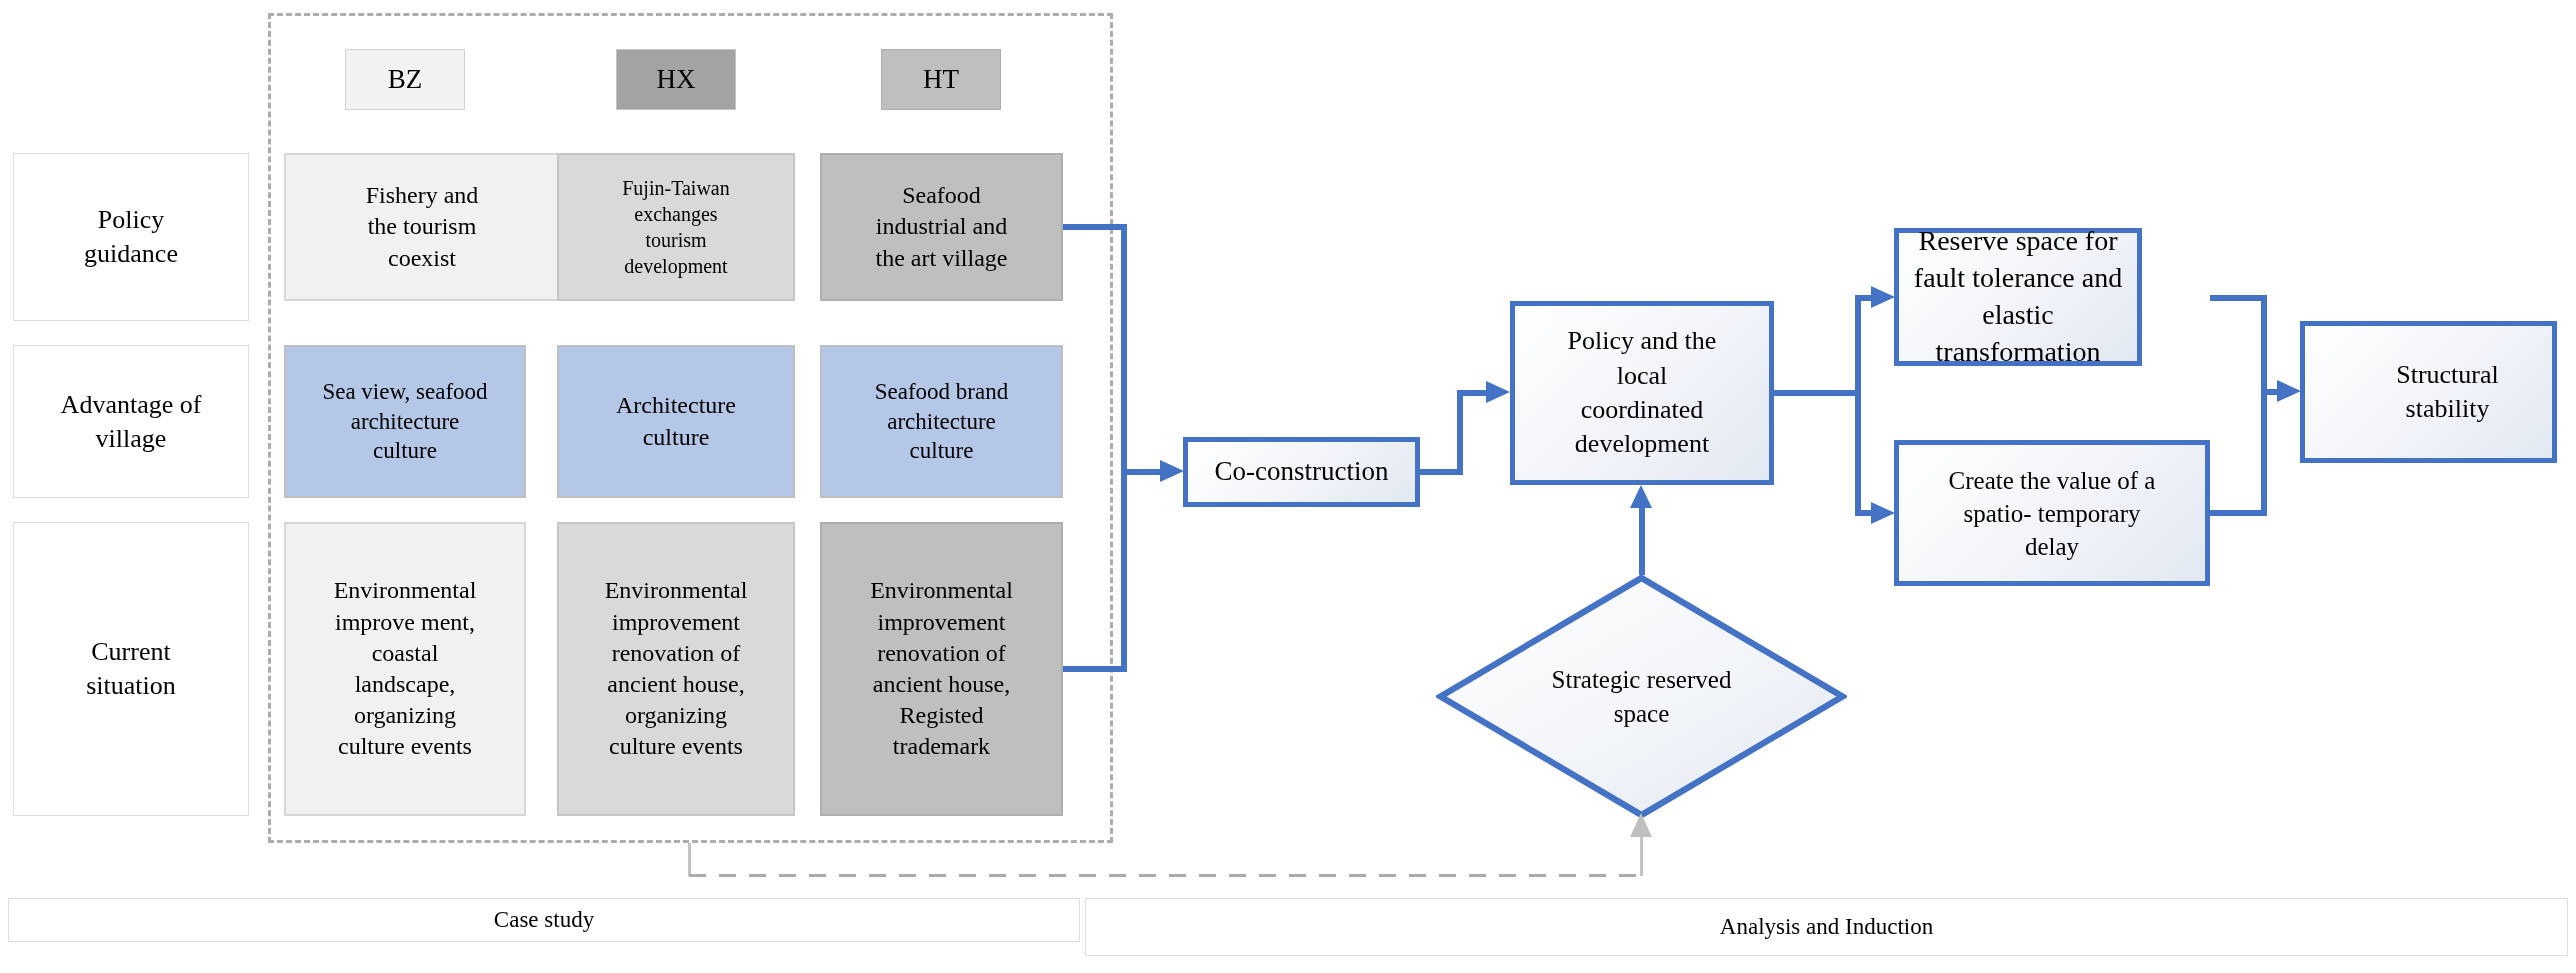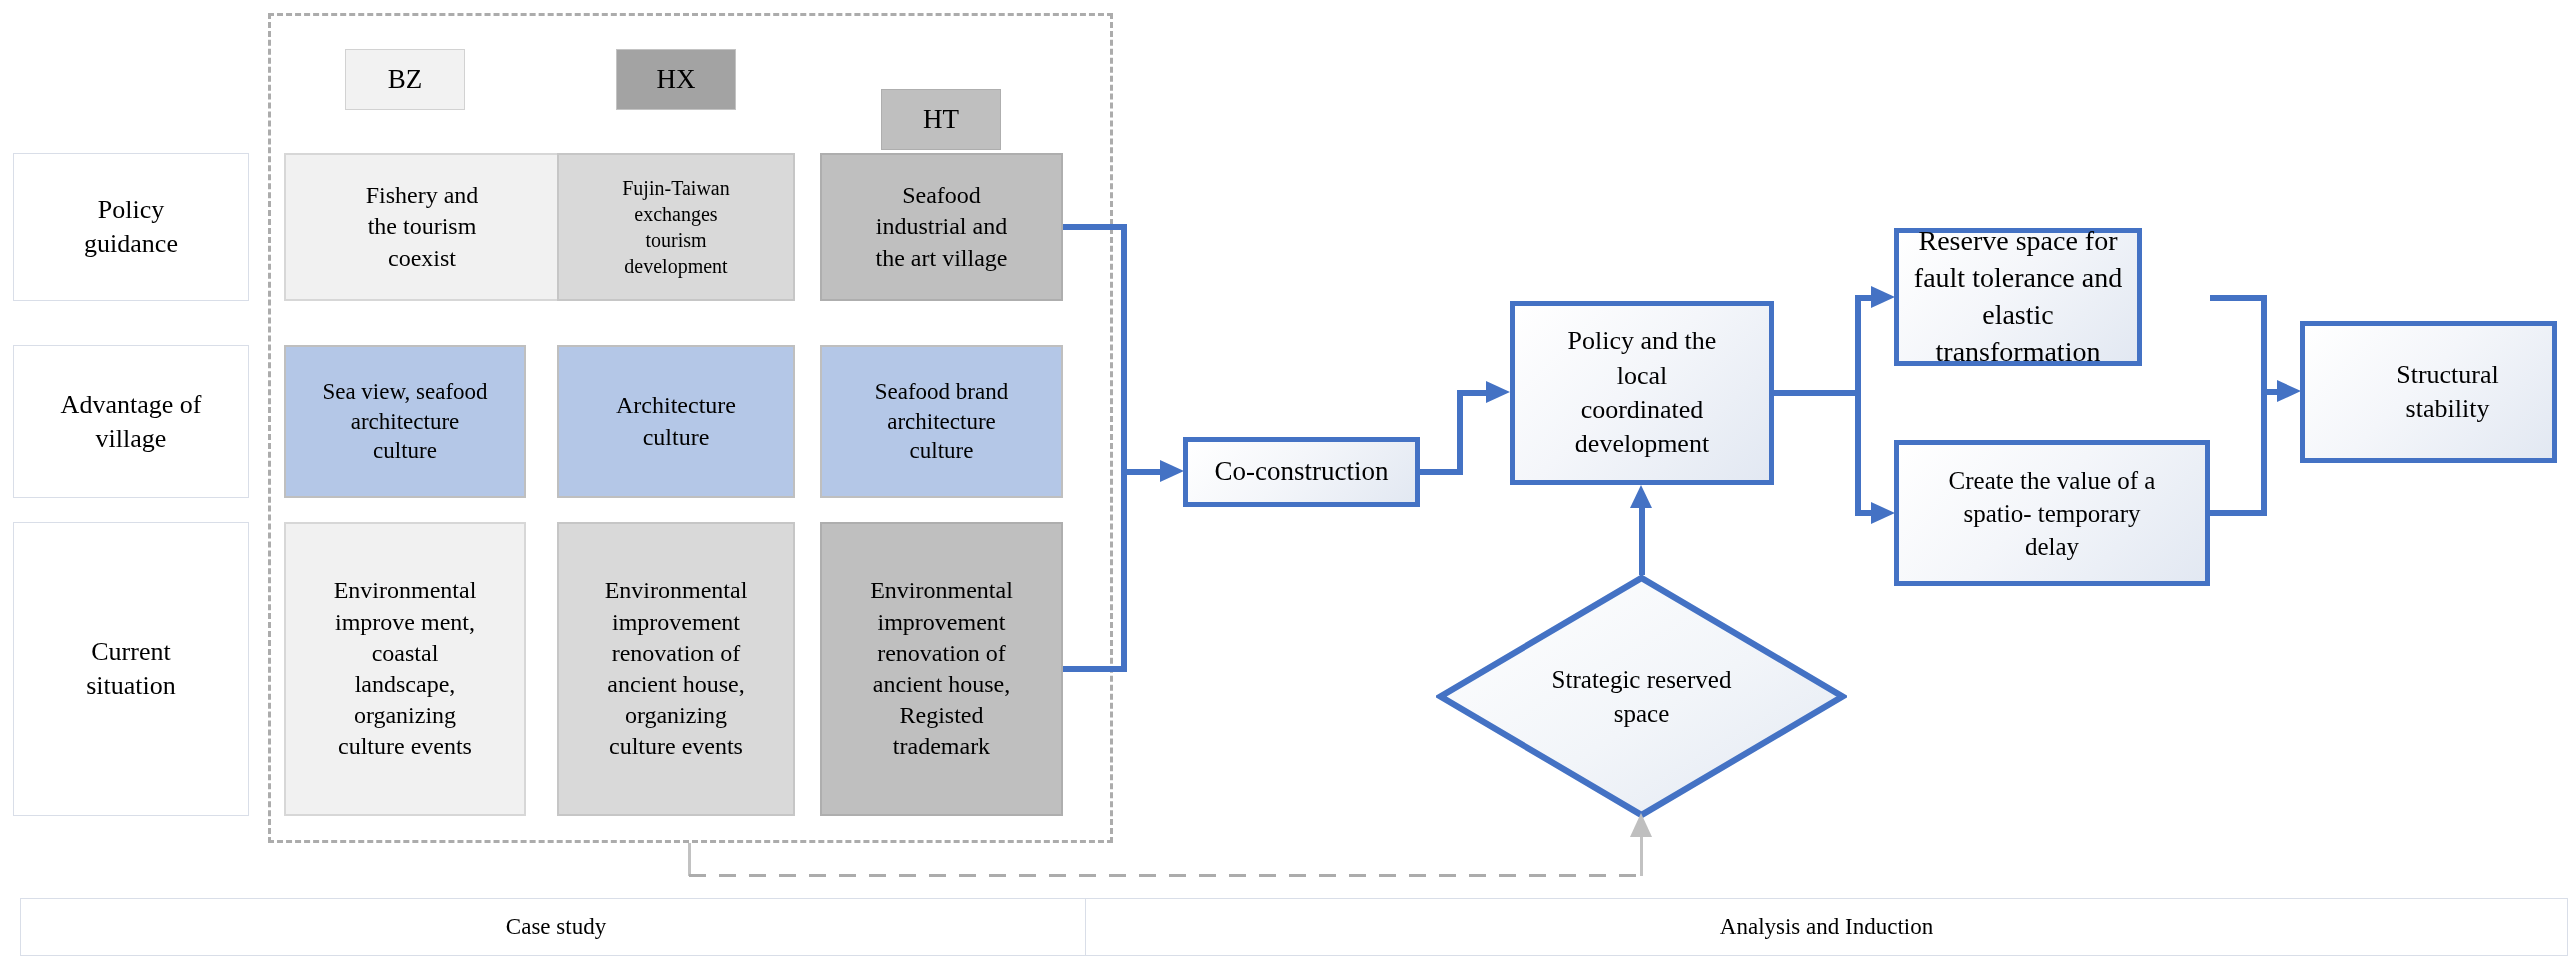--- a/index.html
+++ b/index.html
@@ -10,21 +10,21 @@
   .abs{position:absolute;box-sizing:border-box;}
   .ctr{display:flex;align-items:center;justify-content:center;text-align:center;white-space:pre-line;}
   
   .rowlabel{background:#ffffff;border:1.7px solid #d9dee8;font-size:26px;line-height:1.3;}
   
   .dashedbox{border:3.4px dashed #acacac;background:transparent;}
   
   .hdr{font-size:27px;}
   .hdr-bz{background:#f2f2f2;border:1.7px solid #d2d2d2;}
   .hdr-hx{background:#a3a3a3;border:1.7px solid #c3c3c3;}
-  .hdr-ht{background:#bfbfbf;border:1.7px solid #aeaeae;margin-top:40px;}
+  .hdr-ht{background:#bfbfbf;border:1.7px solid #aeaeae;}
   
   .cell{font-size:24px;line-height:1.30;}
   .fill-light{background:#f1f1f1;border:2.3px solid #d7d7d7;}
   .fill-mid{background:#d9d9d9;border:2.3px solid #c6c6c6;}
   .fill-dark{background:#bfbfbf;border:2.3px solid #aeaeae;}
   .fill-blue{background:#b4c7e7;border:2.3px solid #bfbfbf;}
   
   .node{
     border:5.1px solid #4472c4;font-size:26px;line-height:1.32;
     background:linear-gradient(135deg,#ffffff 0%,#f4f6fa 45%,#e2e8f2 100%);
@@ -40,21 +40,21 @@
   .bar{background:#ffffff;border:1.7px solid #d9dee8;font-size:23px;}
   .diamond-label{font-size:25px;line-height:1.35;}
 </style>
 </head>
 <body>
 
 <div id="canvas">
 
   <div class="abs dashedbox" style="left:268px;top:13px;width:845px;height:830px;"></div>
 
-  <div class="abs ctr rowlabel" style="left:13px;top:153px;width:236px;height:148px;">Policy
+  <div class="abs ctr rowlabel" style="left:13px;top:153px;width:236px;height:168px;">Policy
 guidance</div>
   <div class="abs ctr rowlabel" style="left:13px;top:345px;width:236px;height:153px;">Advantage of
 village</div>
   <div class="abs ctr rowlabel" style="left:13px;top:522px;width:236px;height:294px;">Current
 situation</div>
 
   <div class="abs ctr hdr hdr-bz" style="left:345px;top:49px;width:120px;height:61px;">BZ</div>
   <div class="abs ctr hdr hdr-hx" style="left:616px;top:49px;width:120px;height:61px;">HX</div>
   <div class="abs ctr hdr hdr-ht" style="left:881px;top:49px;width:120px;height:61px;">HT</div>
 
@@ -152,17 +152,17 @@
     <polygon points="360,7 713,215 360,423 7,215" fill="url(#diagGrad)" stroke="#4472c4" stroke-width="11"></polygon>
   </svg>
   <div class="abs ctr diamond-label" style="left:1436px;top:574px;width:411px;height:245px;">Strategic reserved
 space</div>
 
   <div class="abs gray-solid" style="left:688px;top:843px;width:2.9px;height:33px;"></div>
   <div class="abs gray-dash-h" style="left:689px;top:874px;width:953px;height:3.4px;"></div>
   <div class="abs gray-solid" style="left:1640px;top:837px;width:3.4px;height:39px;"></div>
   <div class="abs arrow-u-gray" style="left:1630px;top:813px;"></div>
 
-  <div class="abs ctr bar" style="left:20px;top:898px;width:1072px;height:58px;">Case study</div>
+  <div class="abs ctr bar" style="left:8px;top:898px;width:1072px;height:44px;">Case study</div>
   <div class="abs ctr bar" style="left:1085px;top:898px;width:1483px;height:58px;">Analysis and Induction</div>
 
 </div>
 
 
 </body></html>

